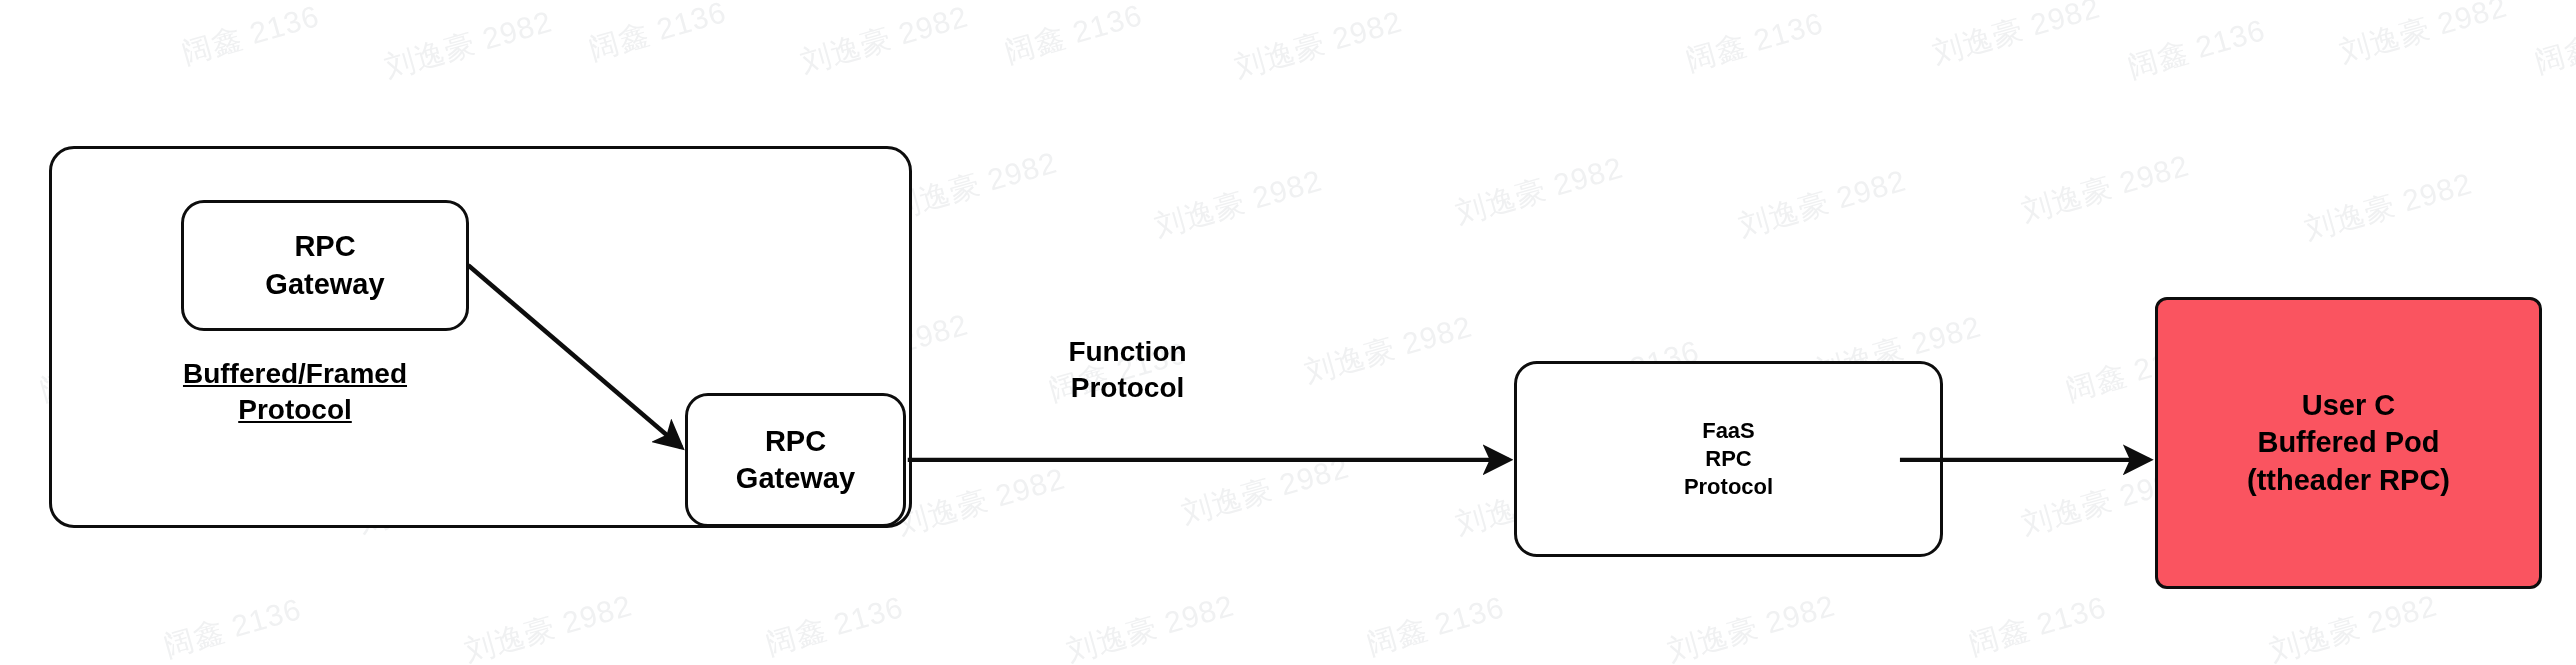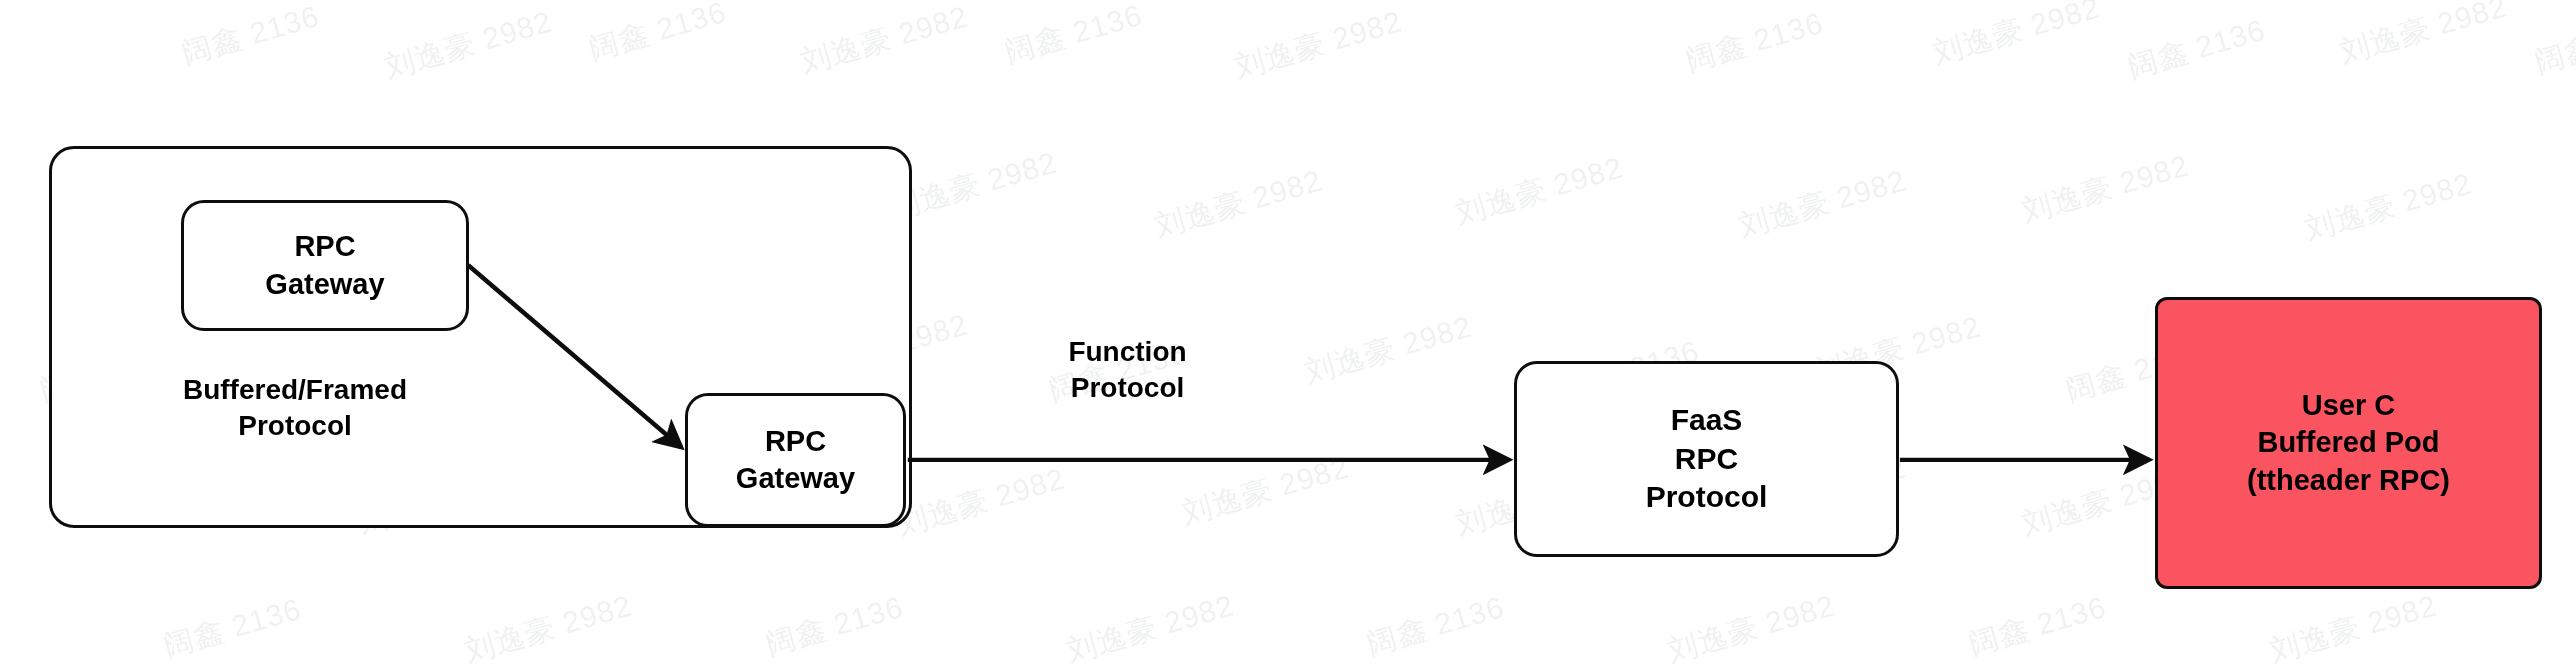--- a/index.html
+++ b/index.html
@@ -104,23 +104,23 @@
   #node-rpc-egress {
     left: 685px;
     top: 393px;
     width: 221px;
     height: 134px;
     font-size: 29px;
   }
   #node-faas-gateway {
     left: 1514px;
     top: 361px;
-    width: 385px;
+    width: 429px;
     height: 196px;
-    font-size: 30px;
+    font-size: 22px;
   }
   #node-user-function-pod {
     left: 2155px;
     top: 297px;
     width: 387px;
     height: 292px;
     font-size: 29px;
     background: #fa5460;
     border-radius: 12px;
   }
@@ -130,22 +130,23 @@
     font-size: 28px;
     font-weight: bold;
     color: #000000;
     text-align: center;
     line-height: 1.28;
     white-space: nowrap;
     z-index: 5;
   }
   #label-buffered-framed {
     left: 118px;
-    top: 372px;
+    top: 356px;
     width: 354px;
+    text-decoration: underline;
   }
   #label-ttheader {
     left: 995px;
     top: 334px;
     width: 265px;
   }
 </style>
 </head>
 <body>
 

